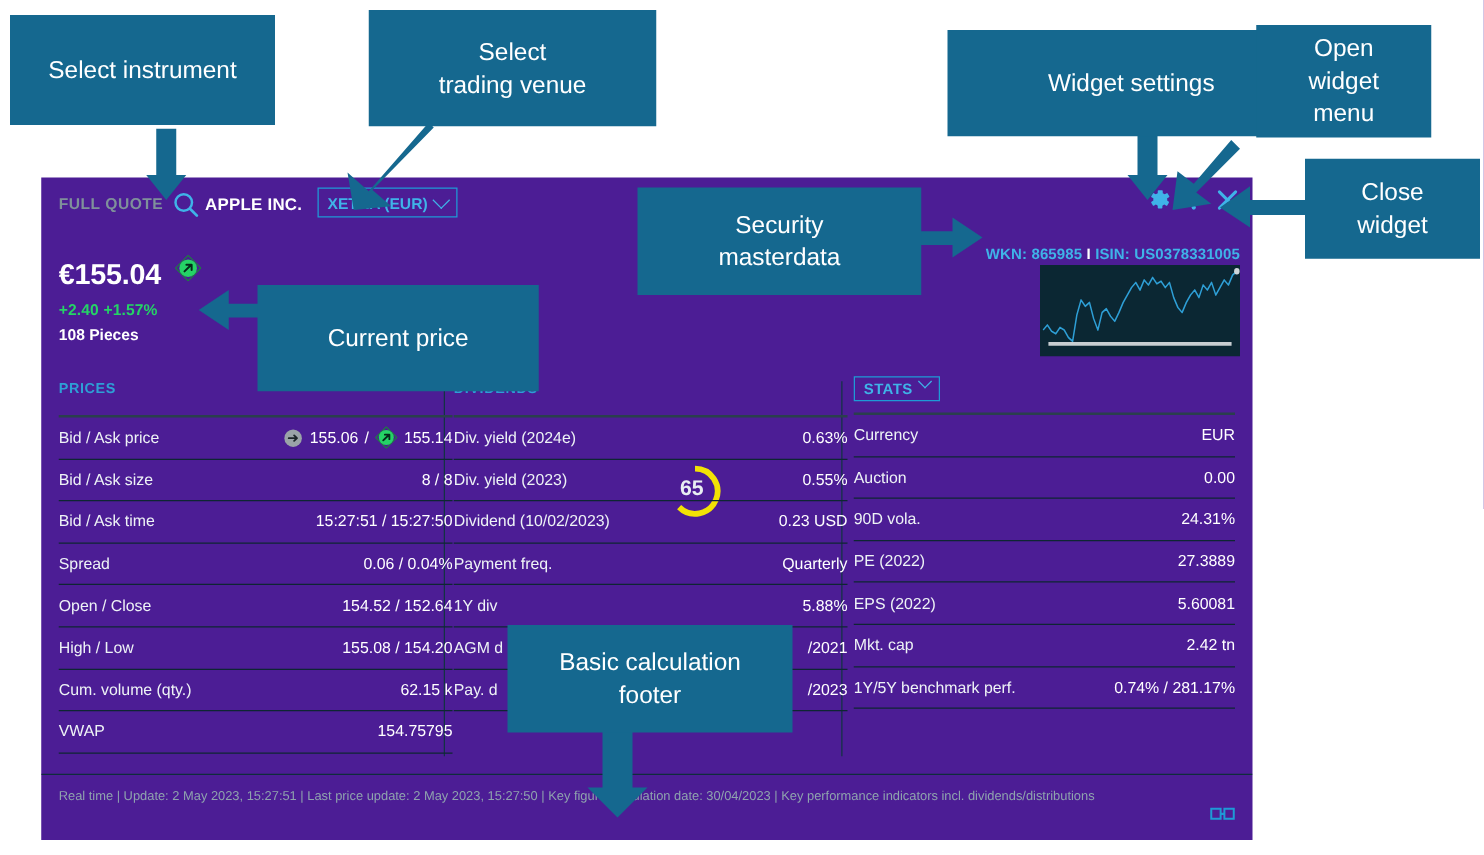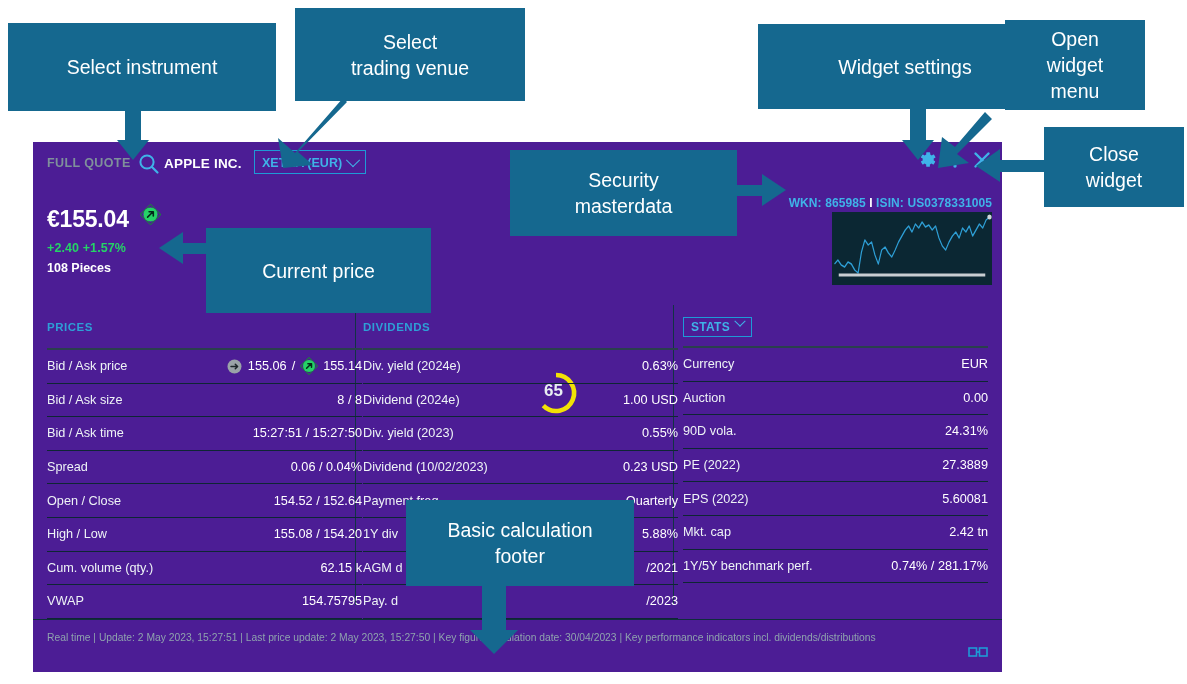--- a/index.html
+++ b/index.html
@@ -73,21 +73,21 @@
     margin-left:36px;
   }
   .sep-pipe{color:#ffffff;}
   .spark-box{
     position:absolute;right:10px;top:70px;width:160px;height:73px;
     background:#0b2733;
   }
 
   
   .cols{position:absolute;left:0;top:163px;width:100%;height:315px;}
-  .col{position:absolute;top:0;margin-top:16px;}
+  .col{position:absolute;top:0;}
   .col-prices{left:14px;width:315px;}
   .col-div{left:330px;width:315px;}
   .col-stats{left:650px;width:305px;}
   .col-divider{
     position:absolute;top:0;width:1px;height:300px;background:#123344;
   }
   .sec-head{
     font-size:11.5px;font-weight:bold;color:#2e9fd6;letter-spacing:.5px;
     height:22px;
   }
@@ -272,24 +272,20 @@
 
     <div class="col col-div">
       <div class="sec-head">DIVIDENDS</div>
       <div class="head-rule"></div>
       <div id="rows-div">
           <div class="row">
             <span class="k">Div. yield (2024e)</span>
             <span class="v">0.63%</span>
           </div>
           <div class="row">
-            <span class="k">Dividend (2024e)</span>
-            <span class="v">1.00 USD</span>
-          </div>
-          <div class="row">
             <span class="k">Div. yield (2023)</span>
             <span class="v">0.55%</span>
           </div>
           <div class="row">
             <span class="k">Dividend (10/02/2023)</span>
             <span class="v">0.23 USD</span>
           </div>
           <div class="row">
             <span class="k">Payment freq.</span>
             <span class="v">Quarterly</span>
@@ -374,21 +370,21 @@
 
   <path d="M1047 160 L1000 160 L1000 149 L976 166 L1000 182 L1000 172 L1047 172 Z" fill="#15688f"></path>
 
   <path d="M735 185 L762 185 L762 174 L786 190 L762 206 L762 196 L735 196 Z" fill="#15688f"></path>
 
   <path d="M208 243 L183 243 L183 232 L159 248 L183 264 L183 254 L208 254 Z" fill="#15688f"></path>
 
   <path d="M482 585 L482 630 L470 630 L494 654 L518 630 L506 630 L506 585 Z" fill="#15688f"></path>
 </svg>
 
-<div class="callout" style="left:8px;top:23px;width:268px;height:88px;">
+<div class="callout" style="left:8px;top:12px;width:212px;height:88px;">
   <span>Select instrument</span>
 </div>
 
 <div class="callout" style="left:295px;top:8px;width:230px;height:93px;white-space:pre-line;">
   <span>Select
 trading venue</span>
 </div>
 
 <div class="callout" style="left:758px;top:24px;width:230px;height:85px;padding-left:32px;">
   <span>Widget settings</span>

